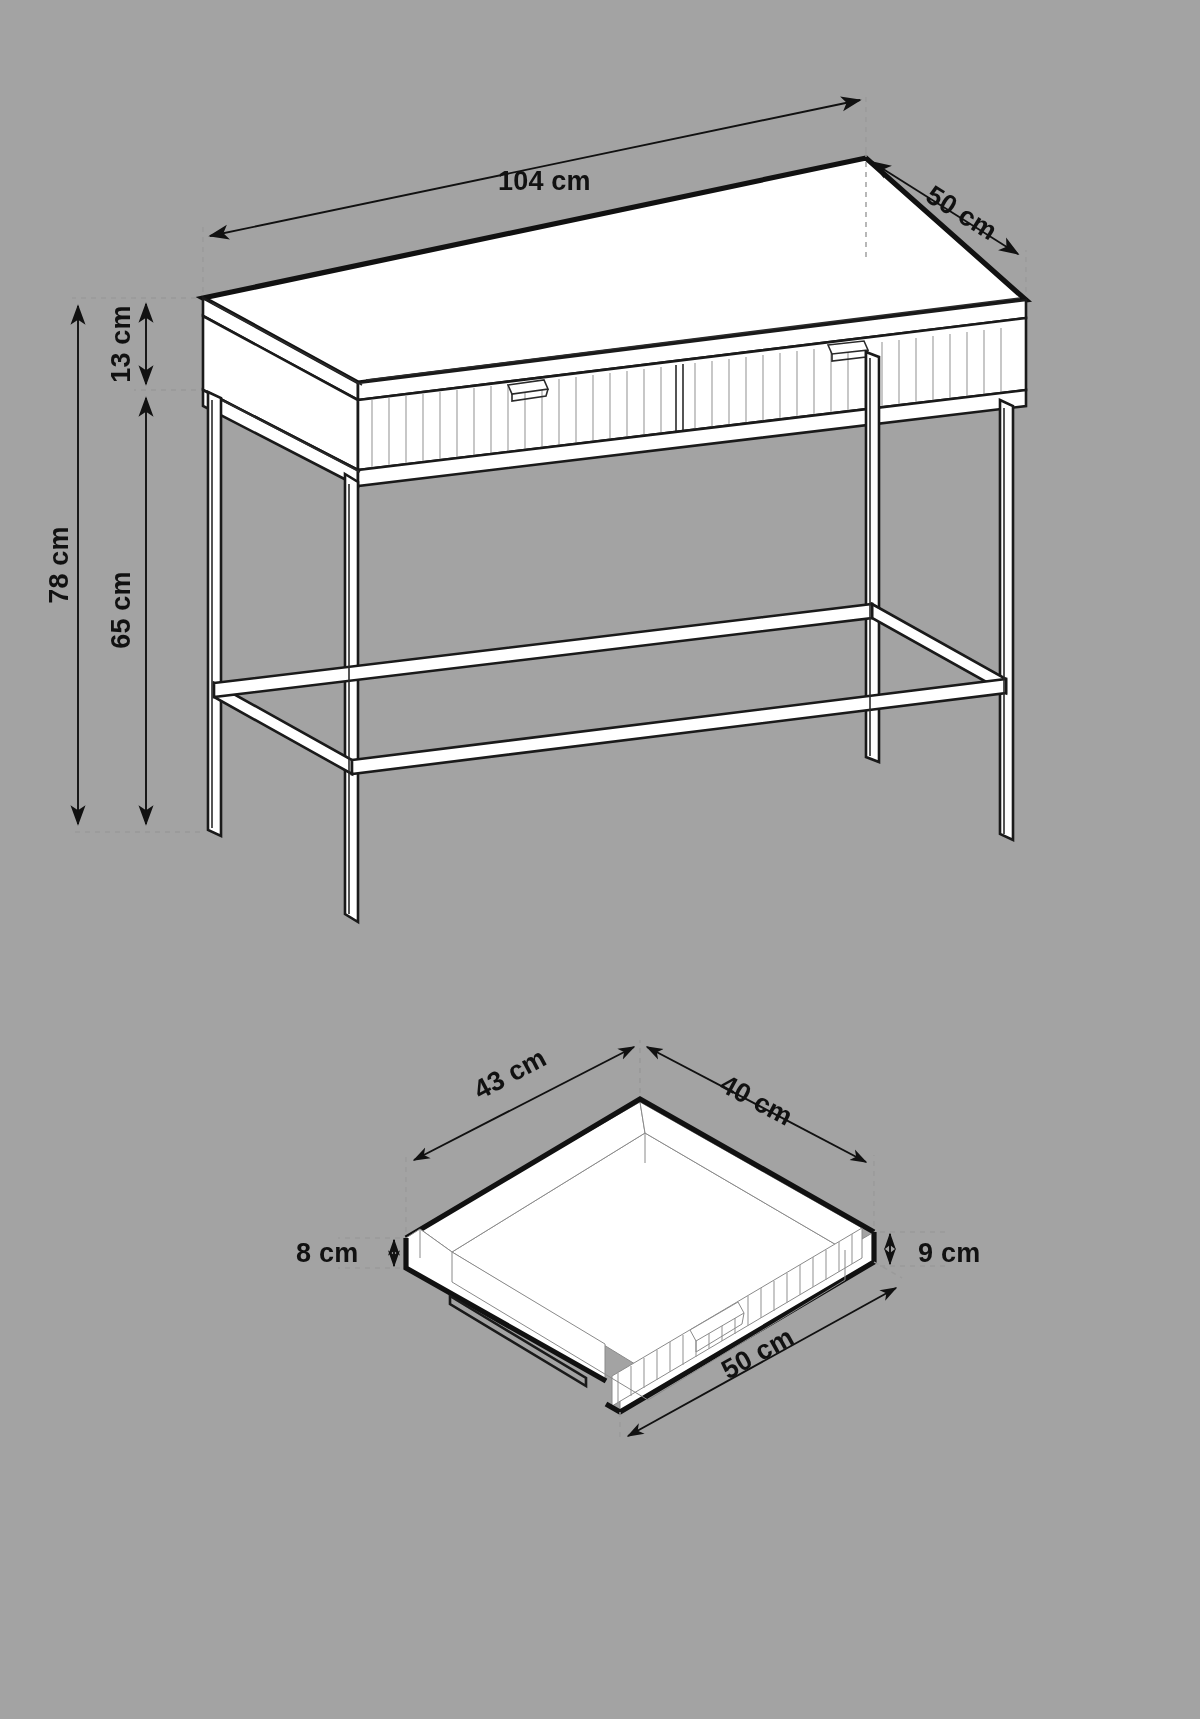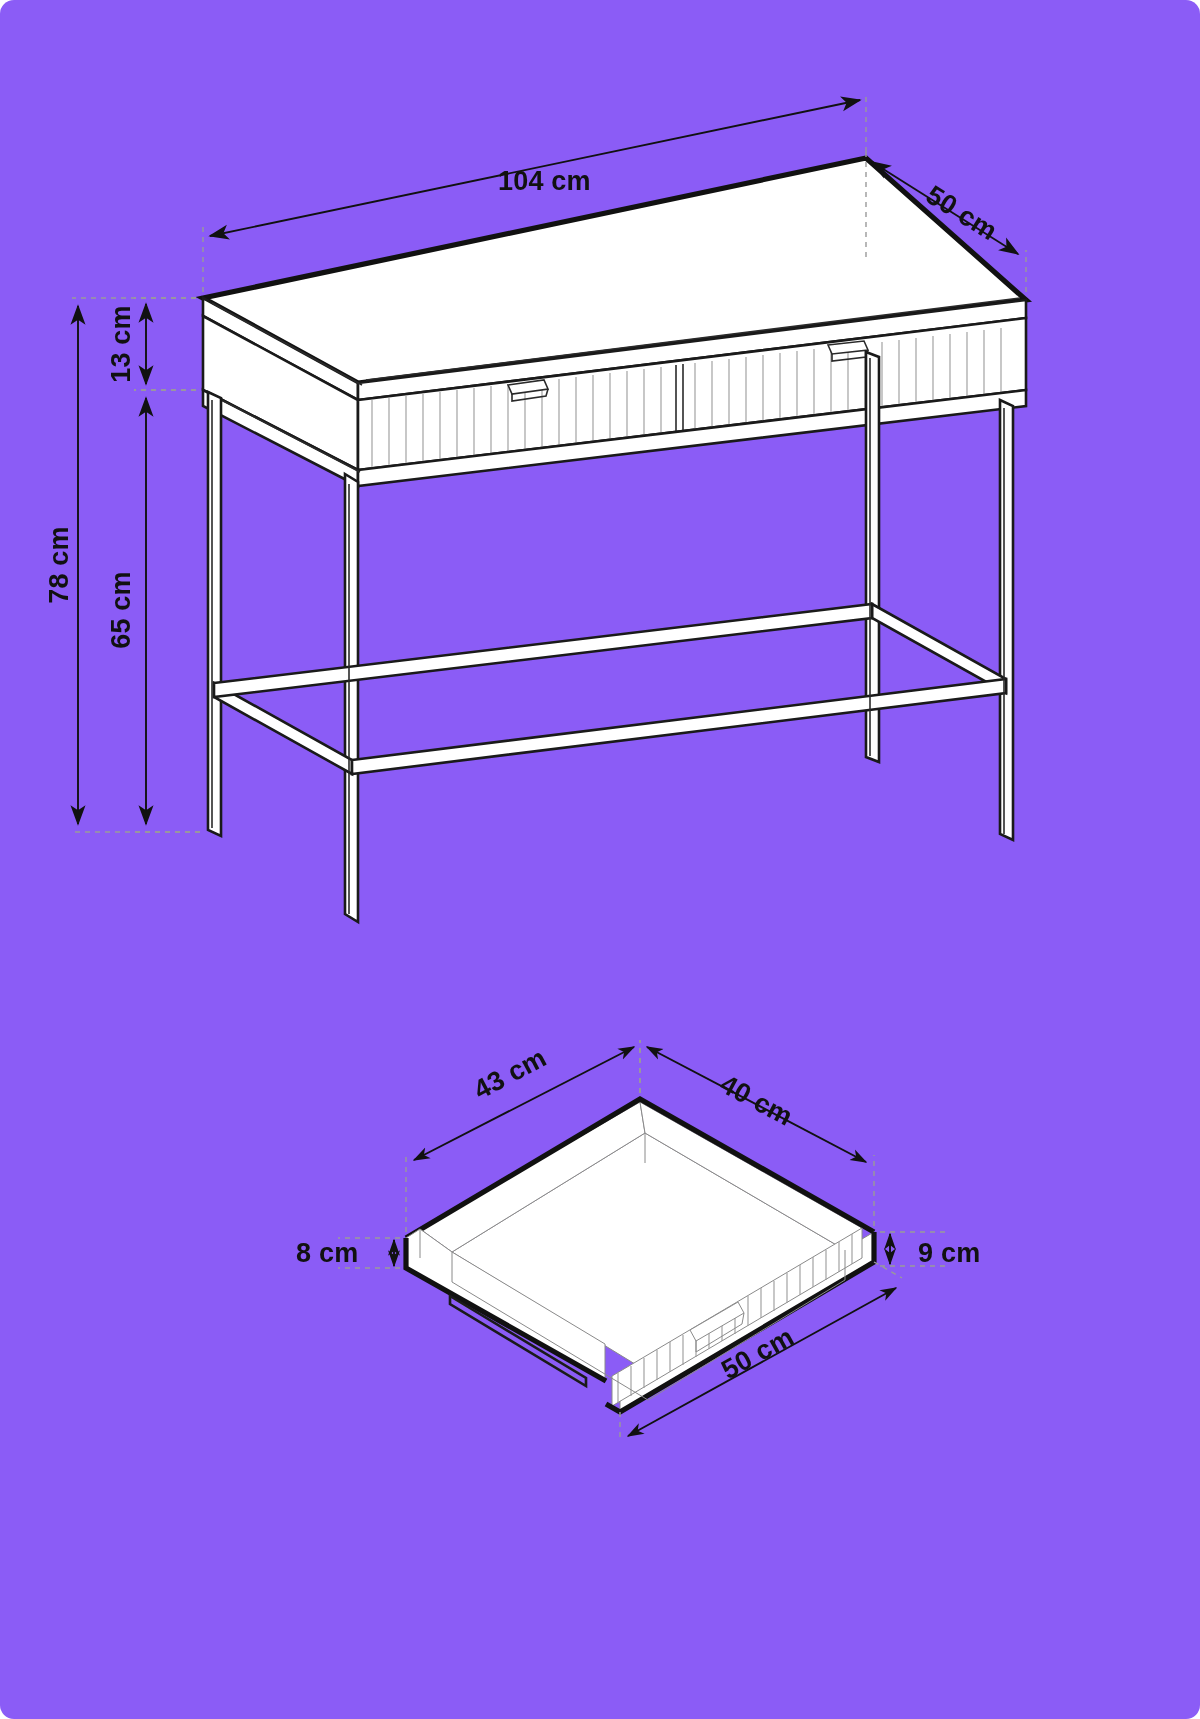--- a/index.html
+++ b/index.html
@@ -9,23 +9,22 @@
     background: #ffffff;
   }
   body {
     font-family: "Liberation Sans", sans-serif;
     -webkit-font-smoothing: antialiased;
   }
   #sheet {
     position: relative;
     width: 1200px;
     height: 1719px;
-    background: #8b5cf6;
+    background: #a3a3a3;
     overflow: hidden;
-    border-radius: 14px;
   }
   #sheet svg {
     position: absolute;
     top: 0;
     left: 0;
     width: 1200px;
     height: 1719px;
     display: block;
   }
   .dim-text {

